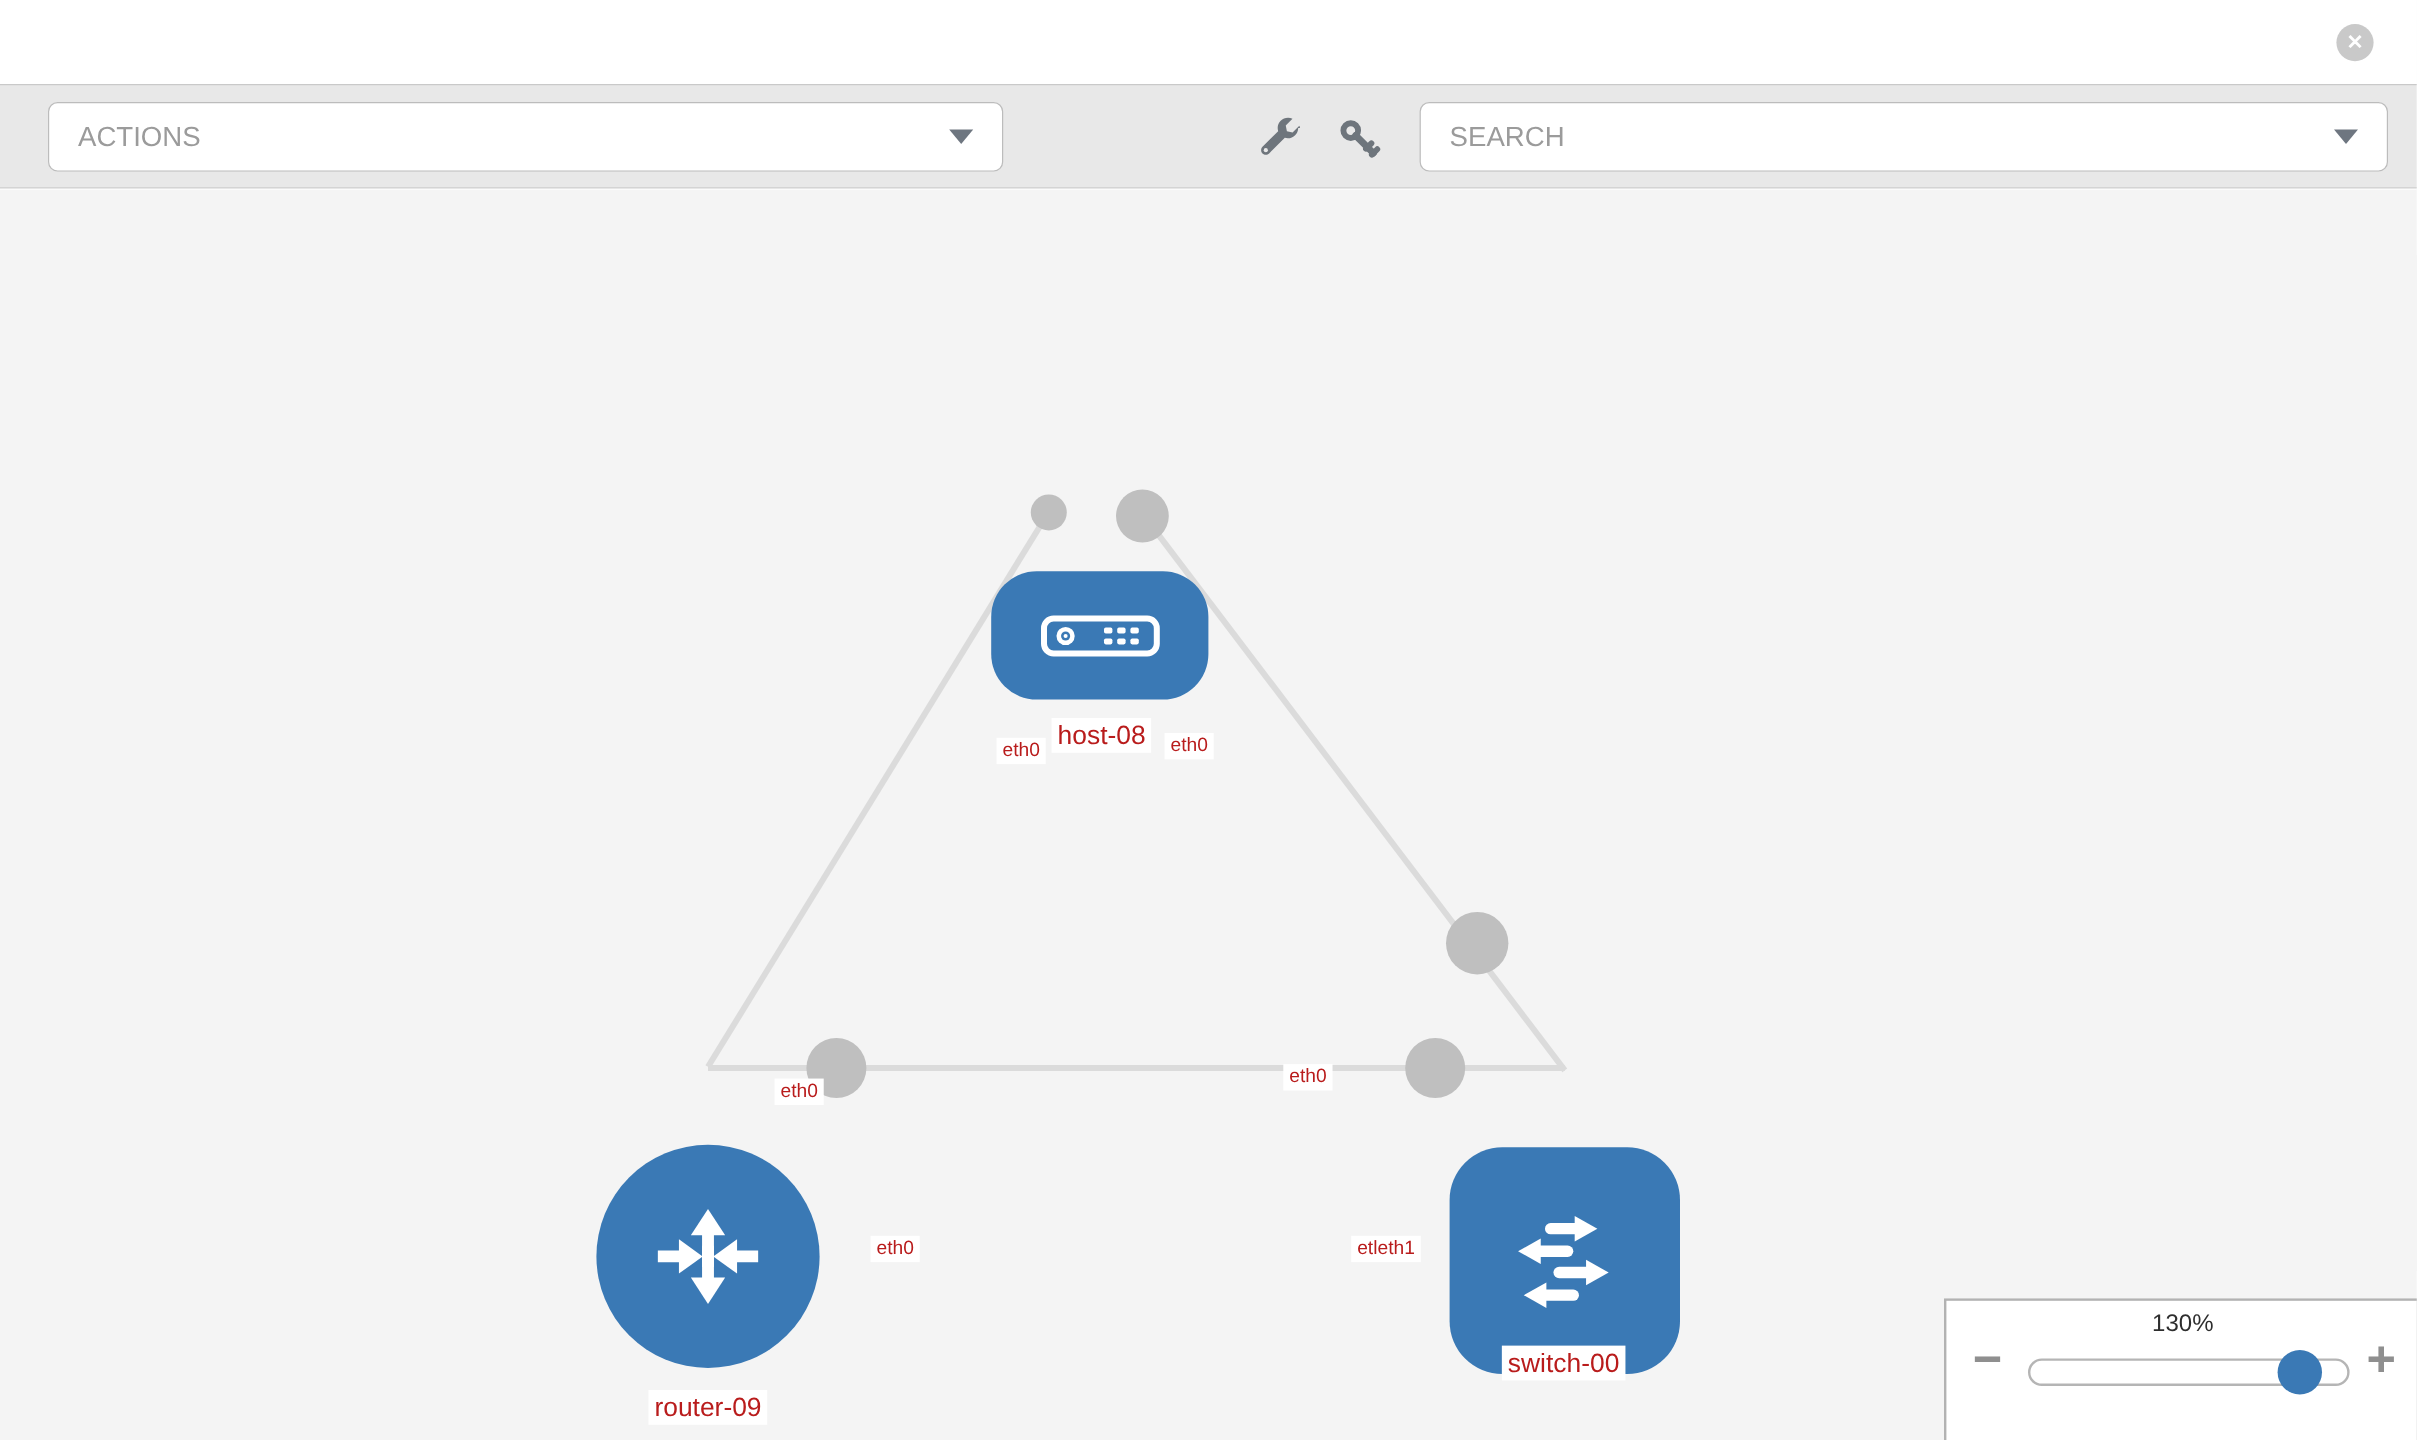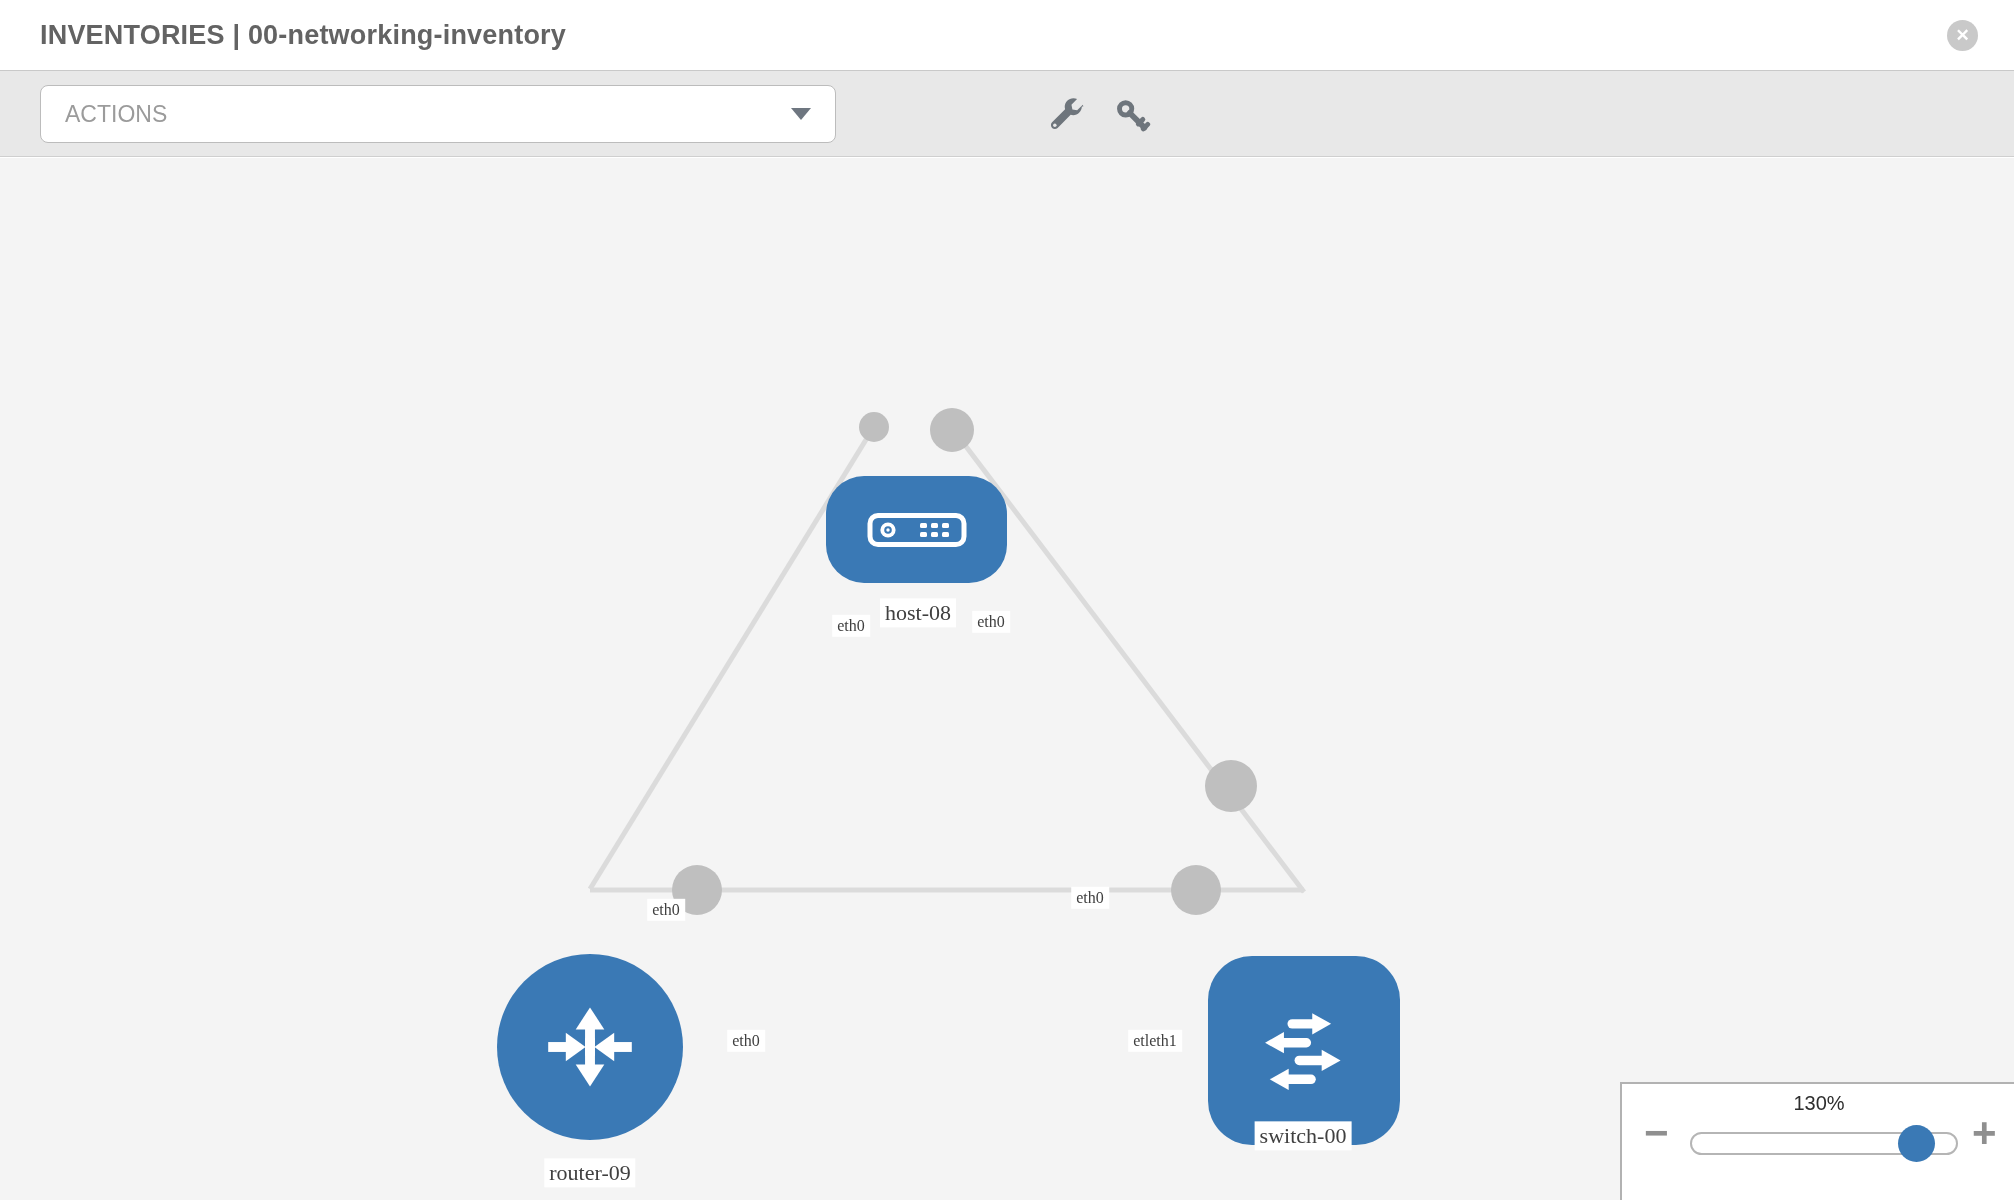--- a/index.html
+++ b/index.html
@@ -23,21 +23,21 @@
 
   
   .canvas { position:absolute; top:158px; left:0; width:2014px; height:1042px; background:#f4f4f4; }
   .links-svg { position:absolute; top:0; left:0; pointer-events:none; }
 
   .node { position:absolute; background:#3a79b5; display:flex; align-items:center; justify-content:center; cursor:pointer; }
   .node-host   { left:826px;  top:318px; width:181px; height:107px; border-radius:38px; }
   .node-router { left:497px;  top:796px; width:186px; height:186px; border-radius:50%; }
   .node-switch { left:1208px; top:798px; width:192px; height:189px; border-radius:44px; }
 
-  .chip { position:absolute; transform:translate(-50%,-50%); background:#ffffff; color:#404040; white-space:nowrap; padding:2px 5px; line-height:1.15;font-family:Liberation Serif, serif; }
+  .chip { position:absolute; transform:translate(-50%,-50%); background:#ffffff; color:#b91c1c; white-space:nowrap; padding:2px 5px; line-height:1.15; }
   .chip-node  { font-size:22px; }
   .chip-iface { font-size:16px; }
 
   .lbl-host    { left:918px;  top:455px; }
   .lbl-router  { left:590px;  top:1015px; }
   .lbl-switch  { left:1303px; top:978px; }
   .if-host-left   { left:851px;  top:468px; }
   .if-host-right  { left:991px;  top:464px; }
   .if-router-top  { left:666px;  top:752px; }
   .if-switch-top  { left:1090px; top:740px; }
@@ -50,21 +50,20 @@
   .zoom-minus, .zoom-plus { position:absolute; top:28px; font-size:42px; font-weight:700; color:#8f8f8f; line-height:42px; cursor:pointer; }
   .zoom-minus { left:22px; }
   .zoom-plus  { left:350px; }
   .zoom-track { position:absolute; left:68px; top:48px; width:268px; height:23px; background:#ffffff; border:2px solid #b5b5b5; border-radius:12px; cursor:pointer; }
   .zoom-thumb { position:absolute; left:206px; top:-9px; width:37px; height:37px; border-radius:50%; background:#3a79b5; cursor:grab; }
 </style>
 </head>
 <body>
 
 <div class="header">
-  <div class="page-title">INVENTORIES | 00-networking-inventory</div>
   <div class="close-btn">✕</div>
 </div>
 
 <div class="toolbar">
   <div class="dropdown dd-actions">
     <span>ACTIONS</span>
     <span class="caret"></span>
   </div>
 
   <div class="tool-btn tool-wrench">
@@ -75,20 +74,24 @@
   </div>
   <div class="tool-btn tool-key">
     <svg width="36" height="36" viewBox="0 0 44 44">
       <circle cx="13" cy="12" r="7.5" fill="none" stroke="#6e757c" stroke-width="6"></circle>
       <path d="M18 17 L36 35" stroke="#6e757c" stroke-width="7" stroke-linecap="round" fill="none"></path>
       <path d="M28.5 30.5 L34 25" stroke="#6e757c" stroke-width="6" stroke-linecap="round" fill="none"></path>
       <path d="M34.5 36.5 L40 31" stroke="#6e757c" stroke-width="6" stroke-linecap="round" fill="none"></path>
     </svg>
   </div>
 
+  <div class="dropdown dd-search">
+    <span>SEARCH</span>
+    <span class="caret"></span>
+  </div>
 </div>
 
 <div class="canvas">
   <svg class="links-svg" width="2014" height="1042" viewBox="0 158 2014 1042">
 
     <line x1="875" y1="425" x2="590" y2="889" stroke="#dbdbdb" stroke-width="5"></line>
     <line x1="952" y1="428" x2="1304" y2="892" stroke="#dbdbdb" stroke-width="5"></line>
     <line x1="590" y1="890" x2="1304" y2="890" stroke="#dbdbdb" stroke-width="5"></line>
 
     <circle cx="874" cy="427" r="15" fill="#bfbfbf"></circle>

